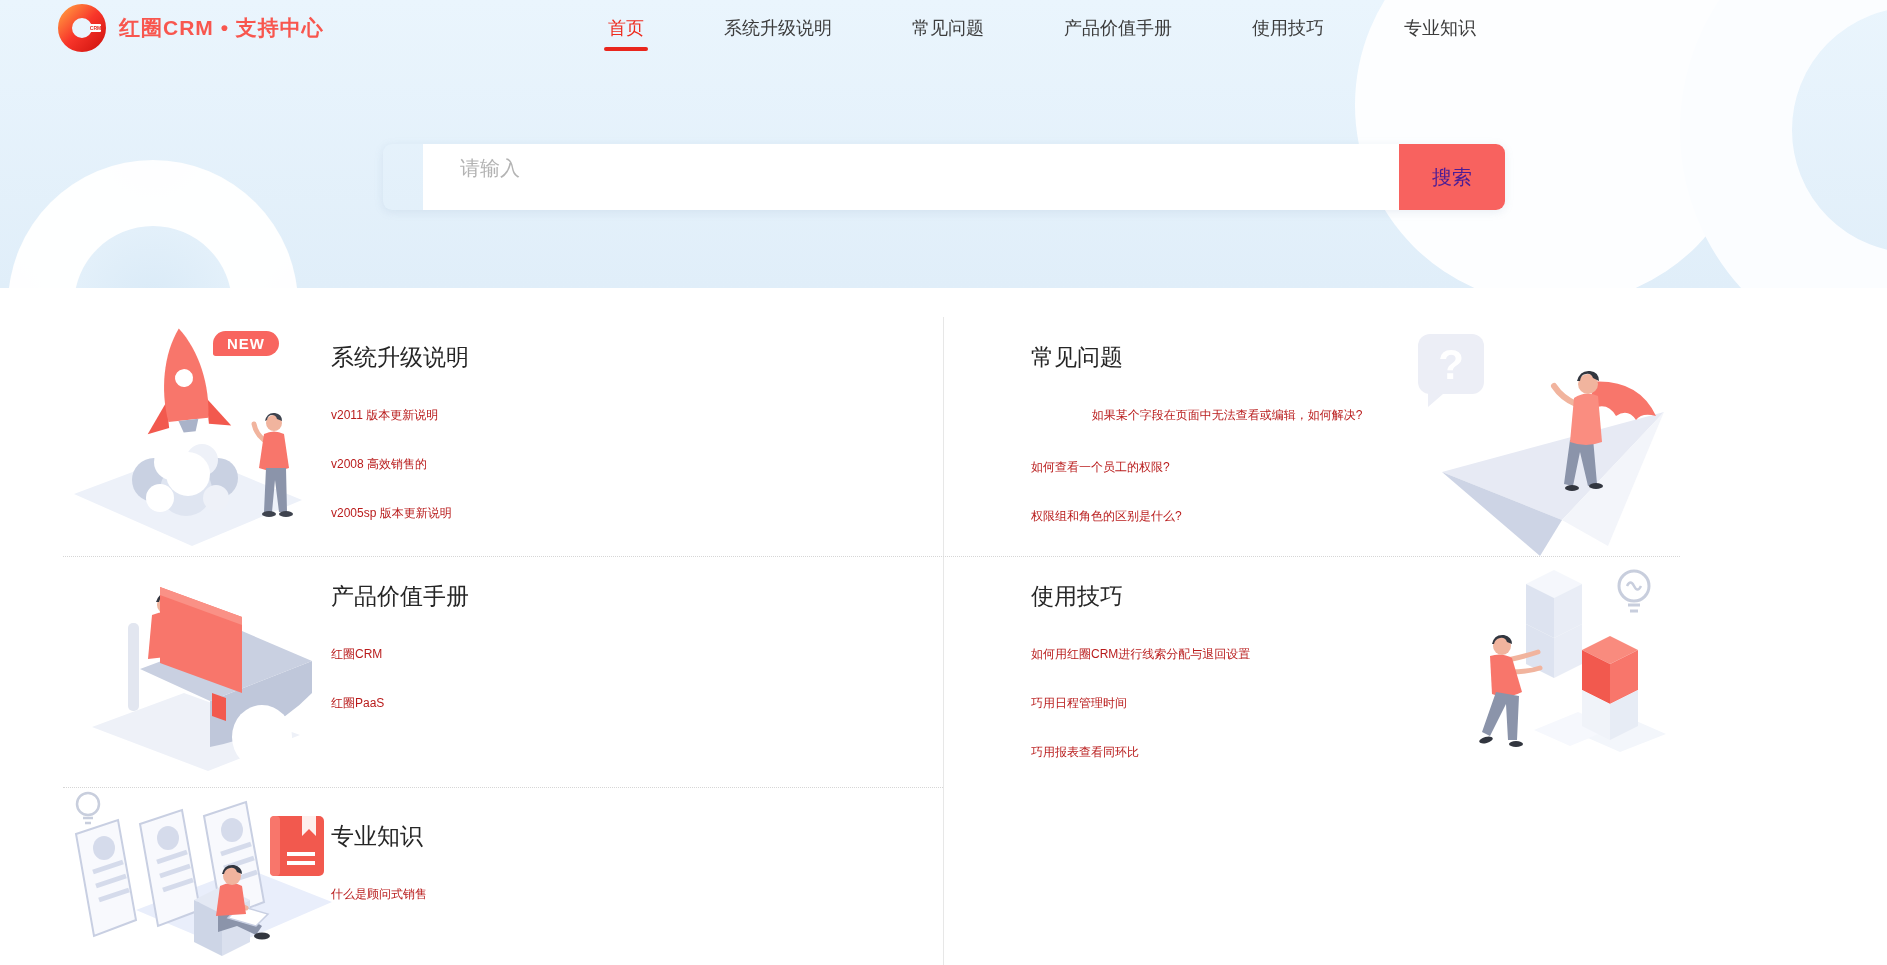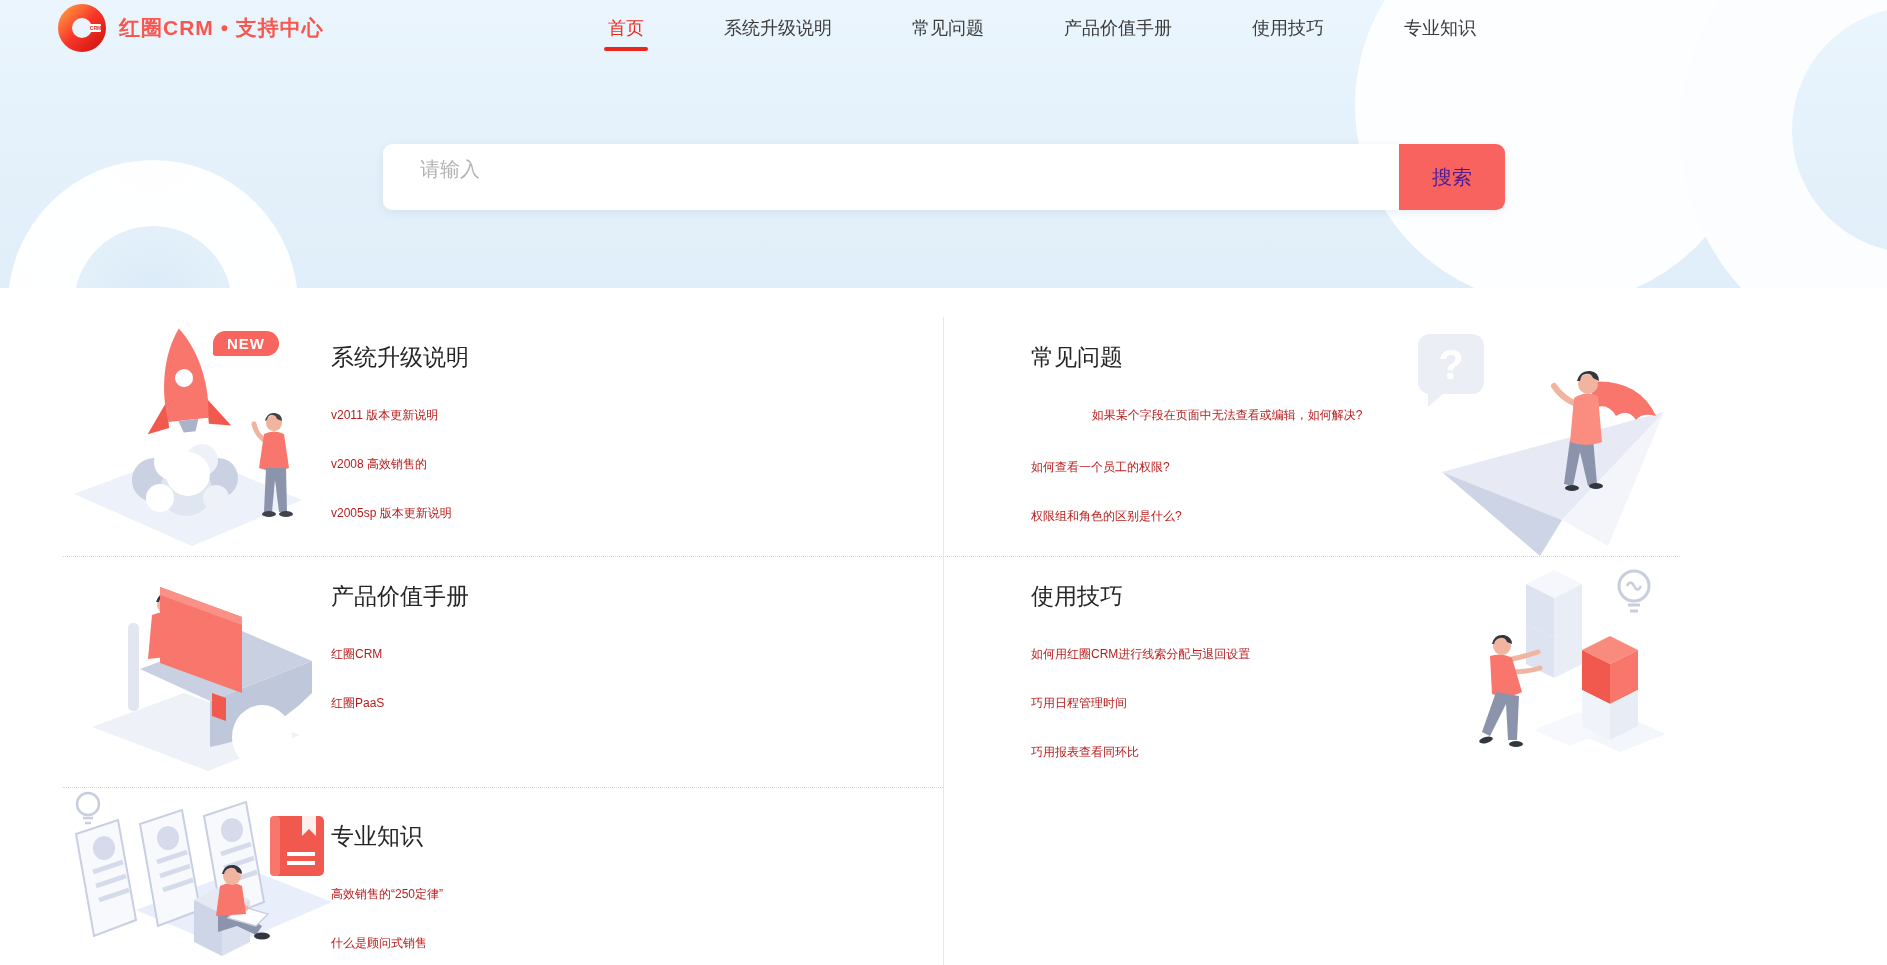--- a/index.html
+++ b/index.html
@@ -26,21 +26,21 @@
   .nav-item { position:relative; height:56px; padding-top:16px; font-size:18px; color:#3c3c3c; cursor:pointer; white-space:nowrap; }
   .nav-item.active { color:#ee2a1d; }
   .nav-underline { position:absolute; left:50%; transform:translateX(-50%); top:47px;
                    width:44px; height:4px; border-radius:2px; background:#e9261d; }
 
   
   .searchbar { position:absolute; left:383px; top:144px; width:1122px; height:66px;
                display:flex; border-radius:9px; overflow:hidden; z-index:3;
                box-shadow:0 2px 10px rgba(110,145,180,.14); }
   .search-input { flex:1; border:none; outline:none; background:#fff; font-size:20px;
-                  color:#333; padding:0 20px 16px 37px; font-family:Liberation Serif, serif; }
+                  color:#333; padding:0 20px 16px 37px; font-family:Liberation Mono, monospace;margin-left:40px; }
   .search-input::placeholder { color:#b3b3b3; }
   .search-btn { width:106px; border:none; background:#f8625f; color:#4c1d95; font-size:20px;
                 cursor:pointer; font-family:inherit; }
 
   
   .content { position:absolute; left:0; top:288px; width:1887px; height:677px; background:#fff;padding-left:20px; }
   .vline  { position:absolute; left:943px; top:29px; width:1px; height:648px; background:#e7e7e7; }
   .hline1 { position:absolute; left:63px; top:268px; width:1617px; border-top:1px dotted #d6d6d6; }
   .hline2 { position:absolute; left:63px; top:499px; width:880px;  border-top:1px dotted #d6d6d6; }
 
@@ -273,17 +273,16 @@
       <path d="M152,124 l28,2 16,10 -6,9 -19,-9 -19,6 z" fill="#8b94aa"></path>
       <polygon points="174,116 202,124 190,136 162,128" fill="#ffffff" stroke="#c8cfe2" stroke-width="1.5"></polygon>
       <path d="M160,106 Q170,114 180,118" stroke="#f1b49e" stroke-width="5" fill="none" stroke-linecap="round"></path>
       <path d="M154,96 q12,-6 22,0 l4,28 -30,2 z" fill="#f8766b"></path>
       <circle cx="166" cy="86" r="9" fill="#f1b49e"></circle>
       <path d="M156,84 q2,-10 12,-9 q8,2 8,9 l-5,-2 q-2,-5 -7,-4 q-5,1 -6,6 z" fill="#32363f"></path>
       <ellipse cx="196" cy="146" rx="8" ry="3.5" fill="#32363f"></ellipse>
     </svg>
     <div class="sec-text st-5">
       <div class="sec-title">专业知识</div>
-      <a class="sec-link">高效销售的“250定律”</a>
       <a class="sec-link">什么是顾问式销售</a>
     </div>
   </div>
 </div>
 
 </body></html>

